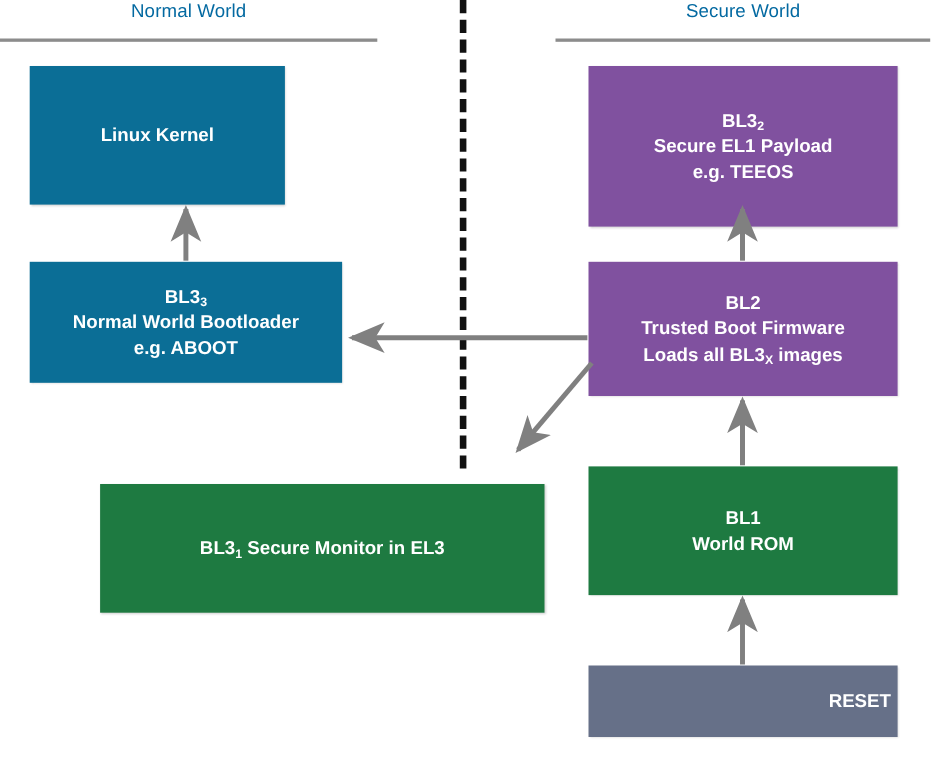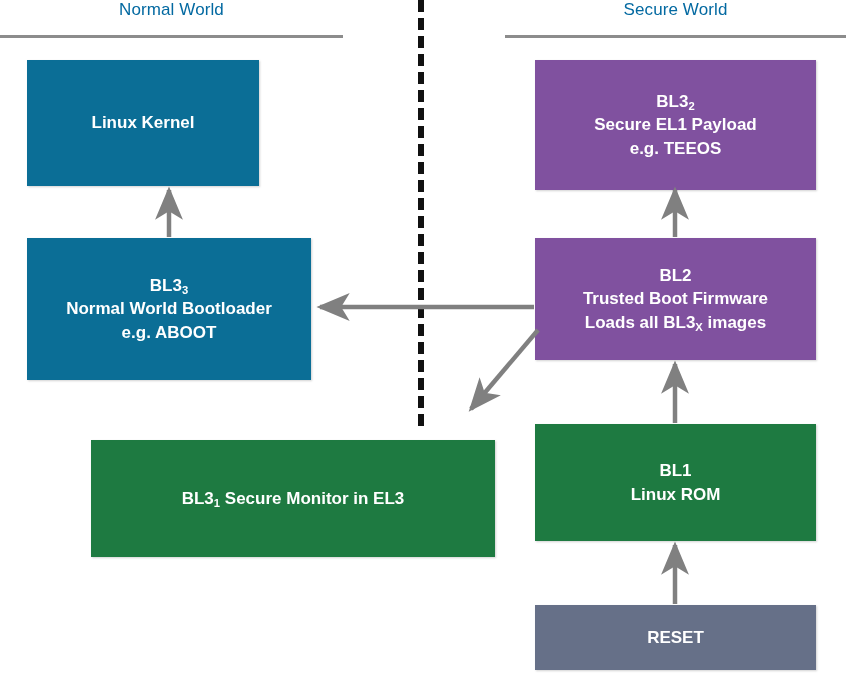--- a/index.html
+++ b/index.html
@@ -90,48 +90,48 @@
 
   <div class="col-title" style="left:505px; top:0px; width:341px;">Secure World</div>
   <div class="col-rule" style="left:505px; top:35px; width:341px;"></div>
 
   <div class="divider" style="left:418px; top:0px; height:426px;"></div>
 
   <div class="node blue" style="left:27px; top:60px; width:232px; height:126px;">
     <span class="line">Linux Kernel</span>
   </div>
 
-  <div class="node blue" style="left:27px; top:238px; width:284px; height:142px;">
+  <div class="node blue" style="left:27px; top:238px; width:284px; height:110px;">
     <span class="line"><span>BL3</span><sub>3</sub></span>
     <span class="line">Normal World Bootloader</span>
     <span class="line">e.g. ABOOT</span>
   </div>
 
-  <div class="node purple" style="left:535px; top:60px; width:281px; height:130px;">
+  <div class="node purple" style="left:535px; top:60px; width:281px; height:146px;">
     <span class="line"><span>BL3</span><sub>2</sub></span>
     <span class="line">Secure EL1 Payload</span>
     <span class="line">e.g. TEEOS</span>
   </div>
 
   <div class="node purple" style="left:535px; top:238px; width:281px; height:122px;">
     <span class="line">BL2</span>
     <span class="line">Trusted Boot Firmware</span>
     <span class="line"><span>Loads all BL3</span><sub>X</sub><span> images</span></span>
   </div>
 
   <div class="node green" style="left:91px; top:424px; width:404px; height:117px;margin-top:16px;">
     <span class="line"><span>BL3</span><sub>1</sub><span> Secure Monitor in EL3</span></span>
   </div>
 
   <div class="node green" style="left:535px; top:424px; width:281px; height:117px;">
     <span class="line">BL1</span>
-    <span class="line">Linux ROM</span>
+    <span class="line">World ROM</span>
   </div>
 
-  <div class="node slate" style="left:535px; top:605px; width:281px; height:65px;">
+  <div class="node slate" style="left:535px; top:605px; width:281px; height:65px;align-items:flex-end;">
     <span class="line">RESET</span>
   </div>
 
   <svg id="arrows" viewBox="0 0 846 694">
     <defs>
       <marker id="ah" markerWidth="9" markerHeight="9" refX="6.6" refY="3.2" orient="auto" markerUnits="strokeWidth">
         <path d="M0,0.1 L7.4,3.2 L0,6.3 L1.9,3.2 Z" fill="#808080"></path>
       </marker>
     </defs>
 

